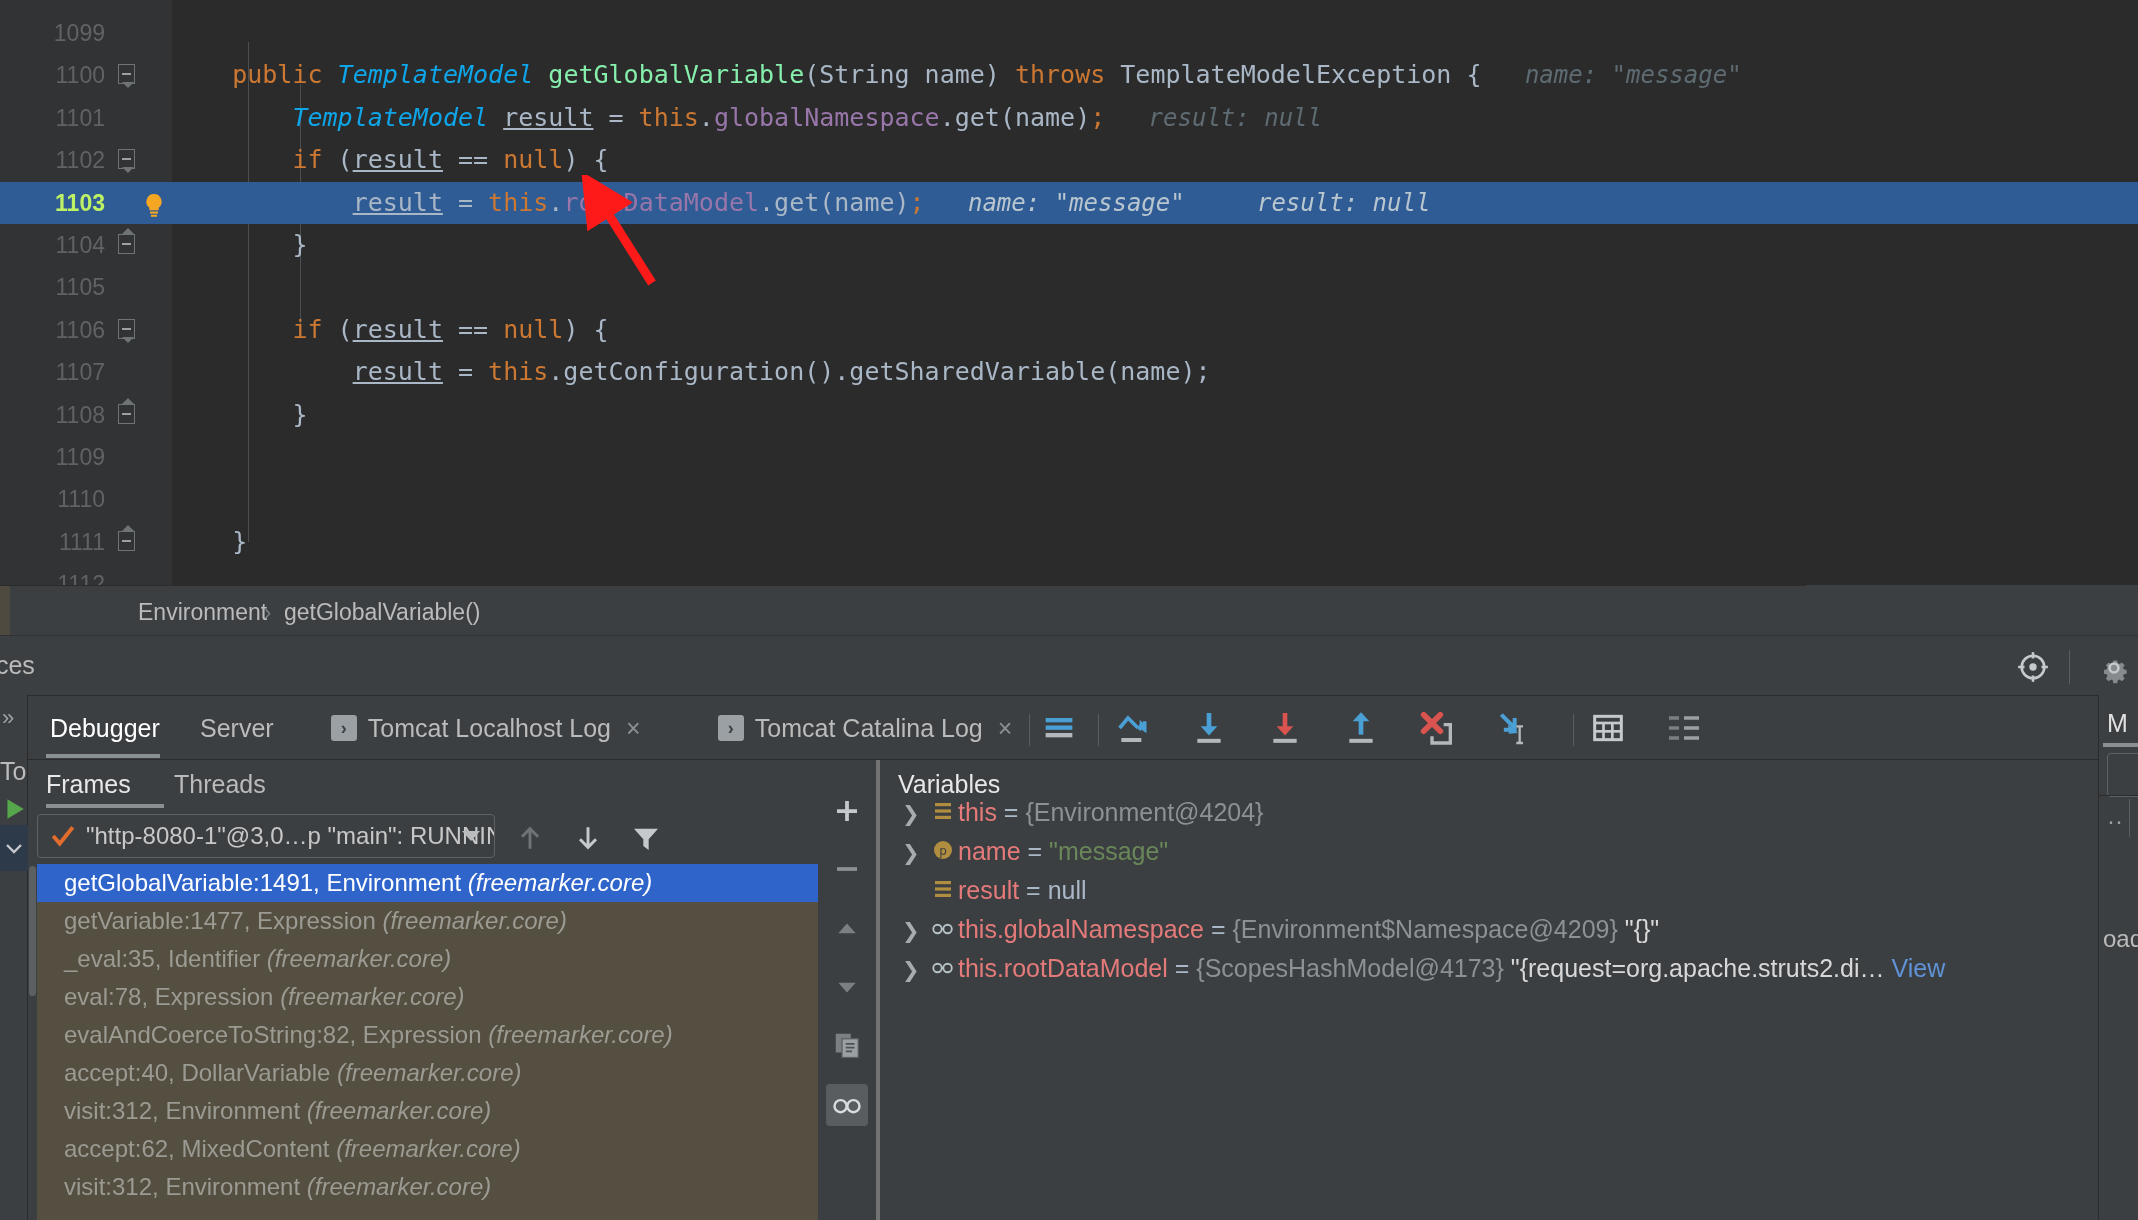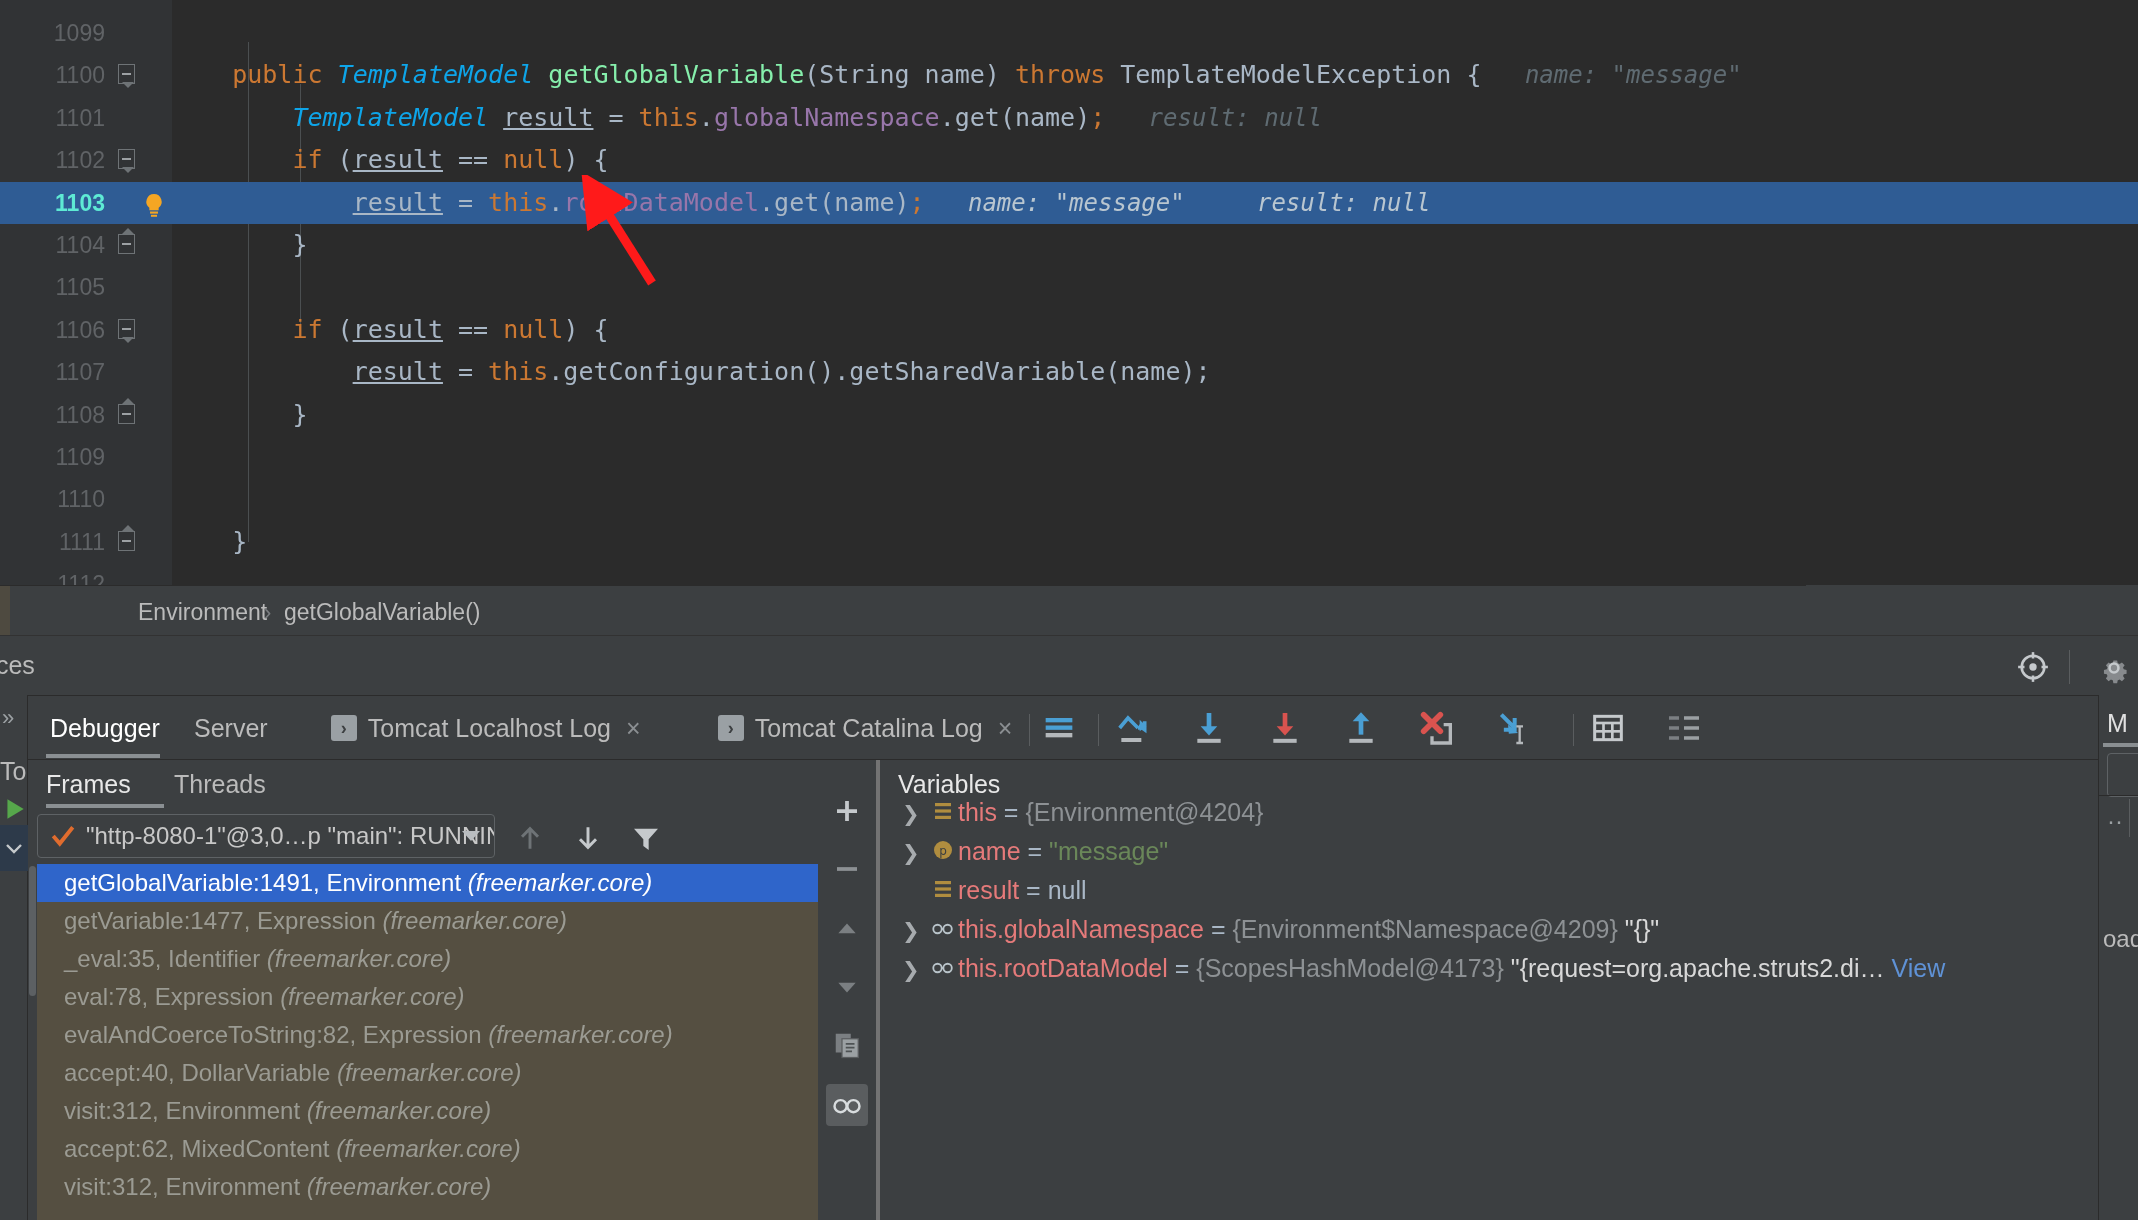--- a/index.html
+++ b/index.html
@@ -29,21 +29,21 @@
   .line {
     position: relative; height: 42.4px; line-height: 42.4px;
     font-family: "DejaVu Sans Mono", monospace; font-size: 25px;
     white-space: pre;
   }
   .ln {
     position: absolute; left: 0; width: 105px; text-align: right;
     color: #606366; font-size: 23px;
     font-family: "Liberation Sans", sans-serif;
   }
-  .line.current .ln { color: #5eead4; font-weight: bold; }
+  .line.current .ln { color: #bef264; font-weight: bold; }
   .code-text { position: absolute; left: 172px; color: #a9b7c6; }
   .line.current {
     background: #2f5c94;
   }
   .line.current .hl-strip {
     position: absolute; left: 125px; top: 0; width: 2013px; height: 42.4px;
     background: #2f5c94; z-index: 0;
   }
   .line.current .ln { z-index: 2; }
   .line.current .code-text { z-index: 2; }
@@ -378,21 +378,21 @@
       </svg>
     </span>
   </div>
 
   <div class="tabbar">
     <div id="tabs-host">
         <div class="tab active" style="left: 22px;">
           <span>Debugger</span>
         </div>
         <div class="tab-underline" style="left: 18px; width: 113.6px;"></div>
-        <div class="tab" style="left: 166px;">
+        <div class="tab" style="left: 172px;">
           <span>Server</span>
         </div>
         <div class="tab" style="left: 302.8px;">
           <span class="tab-ic">›</span>
           <span>Tomcat Localhost Log</span>
           <span class="tab-close">×</span>
         </div>
         <div class="tab" style="left: 689.8px;">
           <span class="tab-ic">›</span>
           <span>Tomcat Catalina Log</span>

